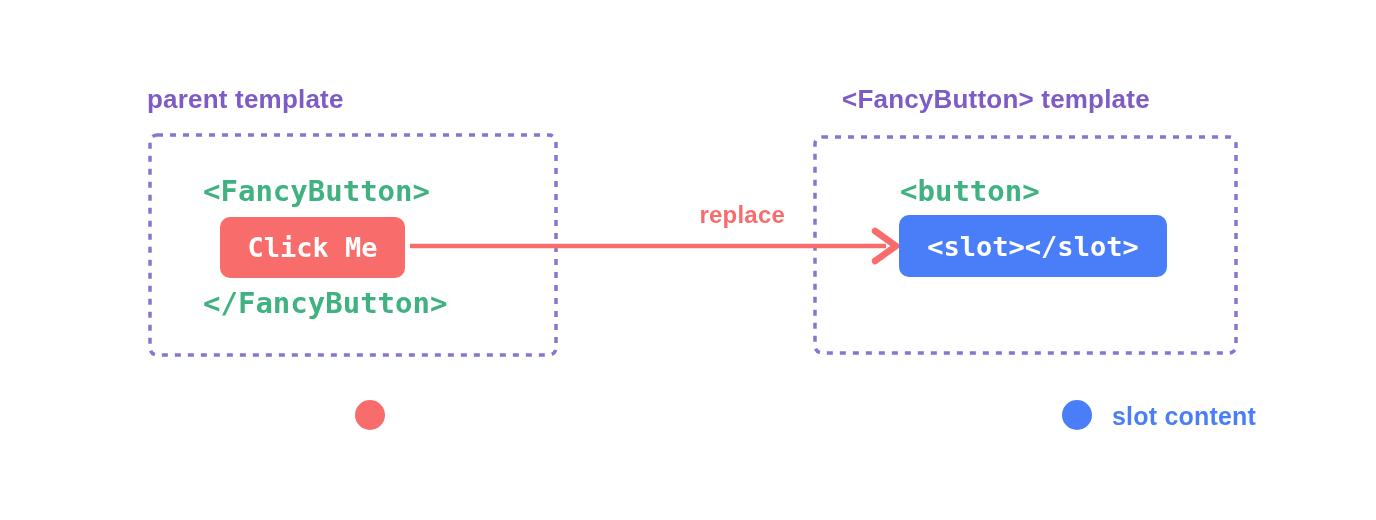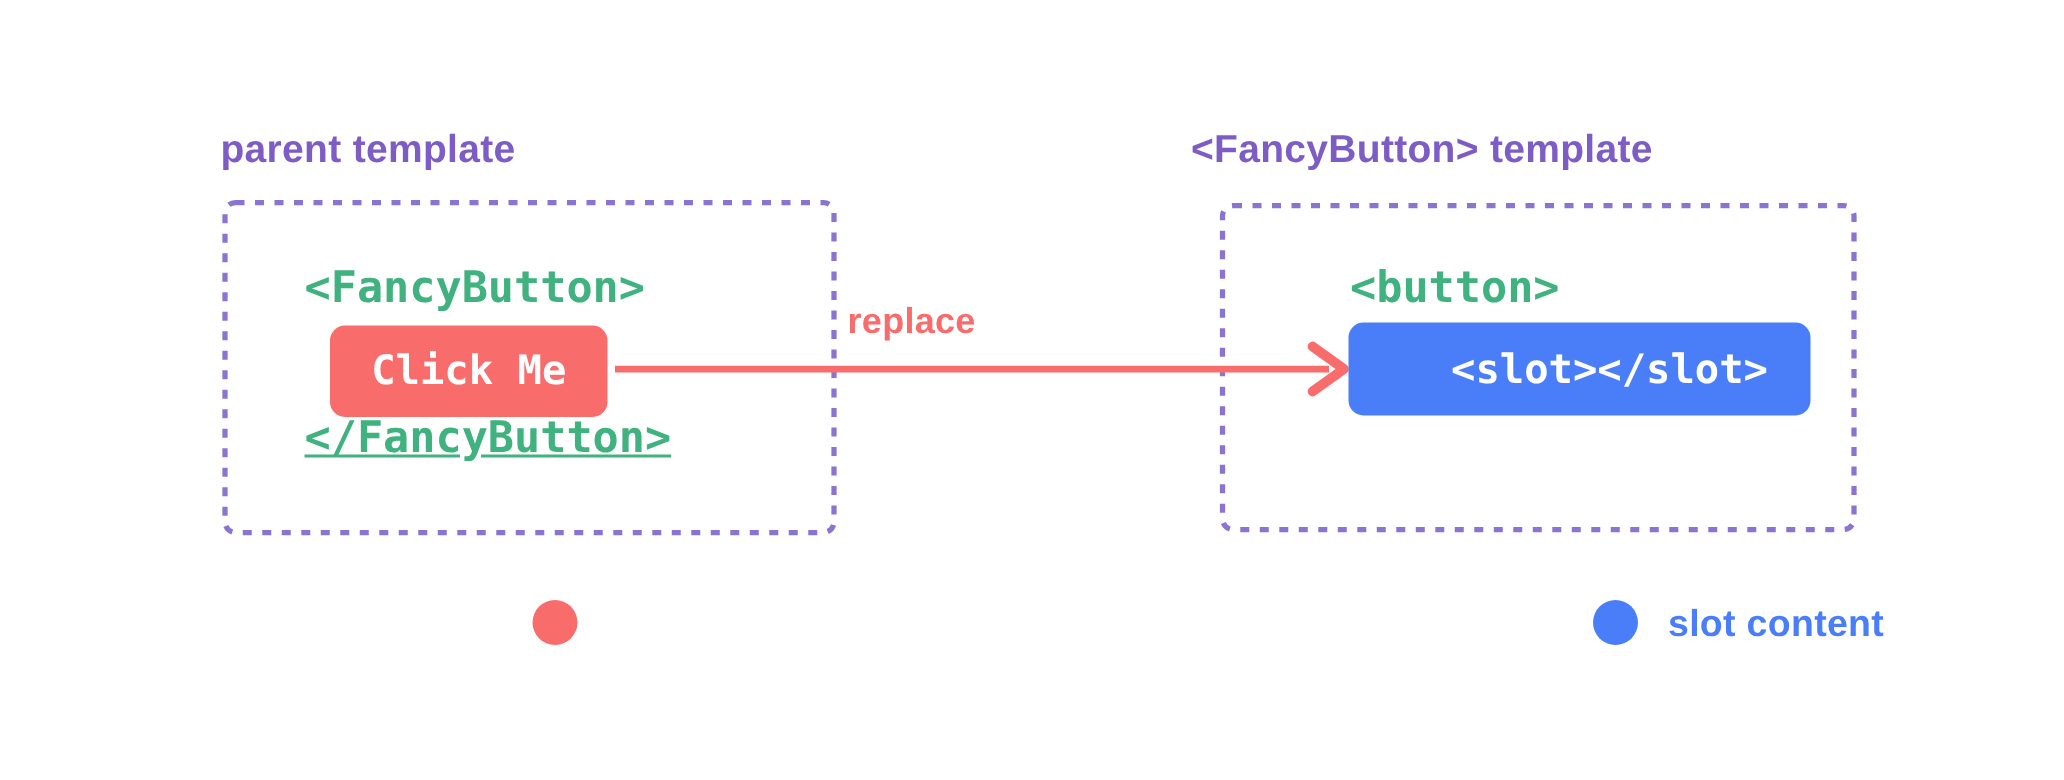--- a/index.html
+++ b/index.html
@@ -26,21 +26,21 @@
   }
   .chip{
     display:flex; align-items:center; justify-content:center;
     font-family:"DejaVu Sans Mono", monospace; font-weight:bold; font-size:27px;
     color:var(--white); border-radius:10px; white-space:nowrap;
   }
   .chip-red{background:var(--red);}
   .chip-blue{background:var(--blue);}
   .arrow-label{
     font-size:24px; font-weight:bold; color:var(--red); line-height:30px;
-    text-align:left; letter-spacing:0.2px;
+    text-align:right; letter-spacing:0.2px;
   }
   .legend-dot{width:30px; height:30px; border-radius:50%;}
   .dot-red{background:var(--red);}
   .dot-blue{background:var(--blue);}
   .legend-label{
     font-size:25px; font-weight:bold; line-height:28px; white-space:nowrap; letter-spacing:0.2px;
   }
   .legend-red{color:var(--red);}
   .legend-blue{color:var(--blue);}
 </style>
@@ -57,29 +57,29 @@
   </svg>
 
   <div class="abs title" style="left:147px; top:84px;">parent template</div>
 
   <div class="abs code" style="left:203px; top:176px;">&lt;FancyButton&gt;</div>
 
   <div class="abs chip chip-red" style="left:220px; top:217px; width:185px; height:61px;">
     <span>Click Me</span>
   </div>
 
-  <div class="abs code" style="left:203px; top:276px;text-decoration:underline;">&lt;/FancyButton&gt;</div>
+  <div class="abs code" style="left:203px; top:288px;">&lt;/FancyButton&gt;</div>
 
   <div class="abs arrow-label" style="left:565px; top:200px; width:220px;">replace</div>
 
-  <div class="abs title" style="left:794px; top:84px;">&lt;FancyButton&gt; template</div>
+  <div class="abs title" style="left:842px; top:84px;">&lt;FancyButton&gt; template</div>
 
   <div class="abs code" style="left:900px; top:176px;">&lt;button&gt;</div>
 
-  <div class="abs chip chip-blue" style="left:899px; top:215px; width:268px; height:62px;padding-left:40px;">
+  <div class="abs chip chip-blue" style="left:899px; top:215px; width:268px; height:62px;">
     <span>&lt;slot&gt;&lt;/slot&gt;</span>
   </div>
 
 
   <div class="abs legend-dot dot-red" style="left:355px; top:400px;"></div>
 
   <div class="abs legend-dot dot-blue" style="left:1062px; top:400px;"></div>
   <div class="abs legend-label legend-blue" style="left:1112px; top:402px;">slot content</div>
 
 </div>

